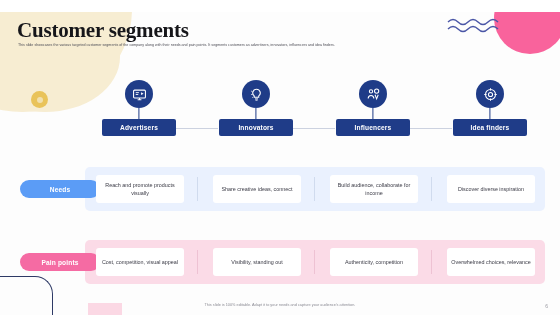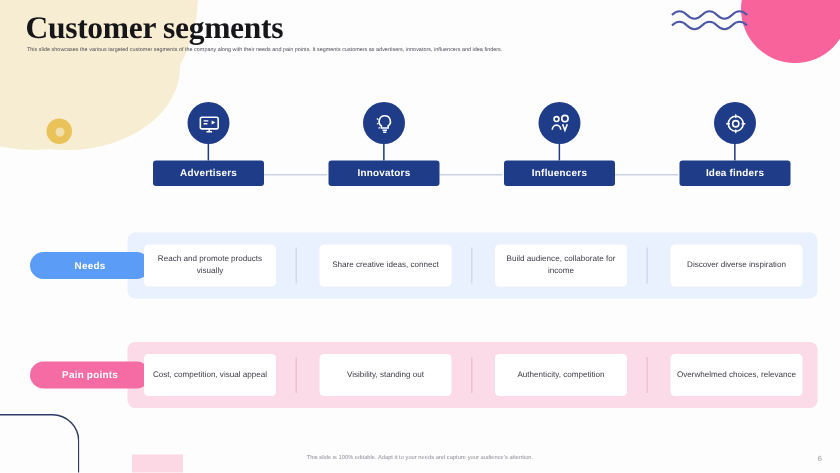--- a/index.html
+++ b/index.html
@@ -1,20 +1,20 @@
 <!DOCTYPE html>
 <html><head>
 <meta charset="utf-8">
 <style>
   html,body{margin:0;padding:0;}
   body{
     width:560px;height:315px;overflow:hidden;background:#ffffff;
     font-family:"Liberation Sans", sans-serif;position:relative;
   }
-  .slide{position:absolute;inset:0;background:#fdfdfd;overflow:hidden;}
+  .slide{position:absolute;inset:0;background:#fdfdfd;overflow:hidden;margin-top:12px;}
 
   
   .blob-cream{
     position:absolute;left:-78px;top:-52px;width:210px;height:152px;
     background:#f7edd2;border-radius:0 0 60% 55% / 0 0 78% 70%;
   }
   .blob-cream2{
     position:absolute;left:-30px;top:-10px;width:150px;height:110px;
     background:#f7edd2;border-radius:50%;
   }

